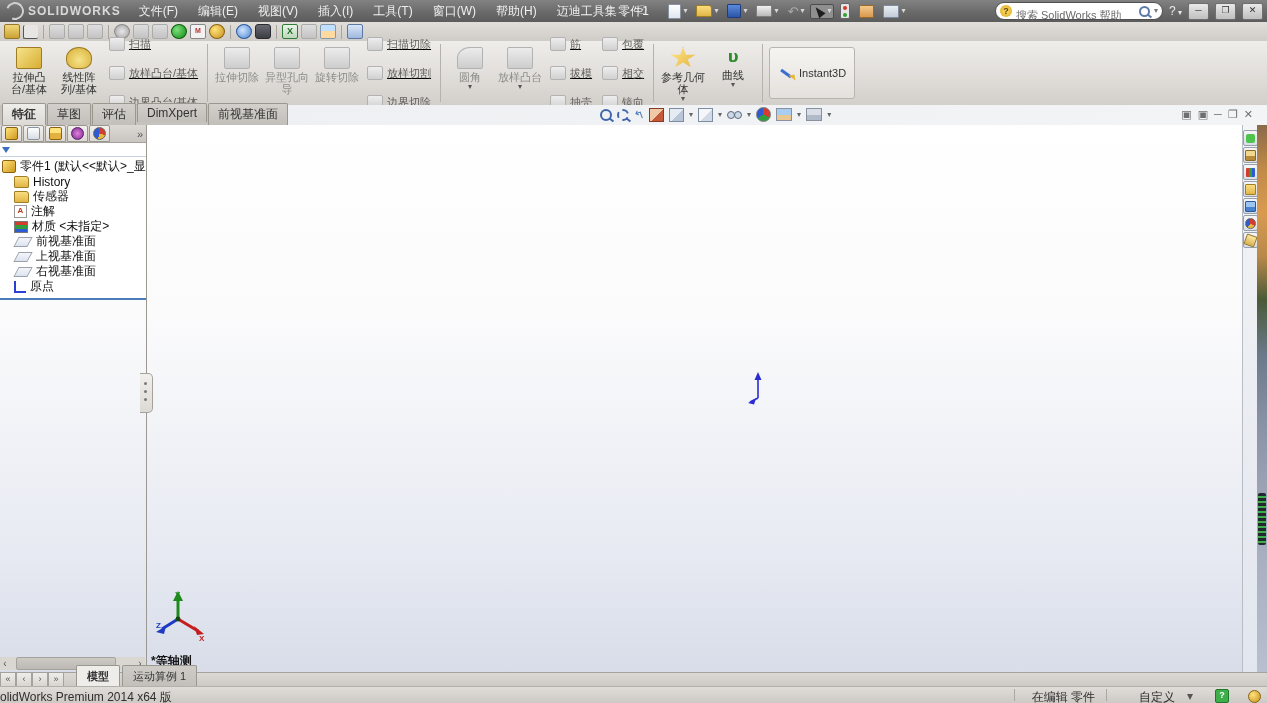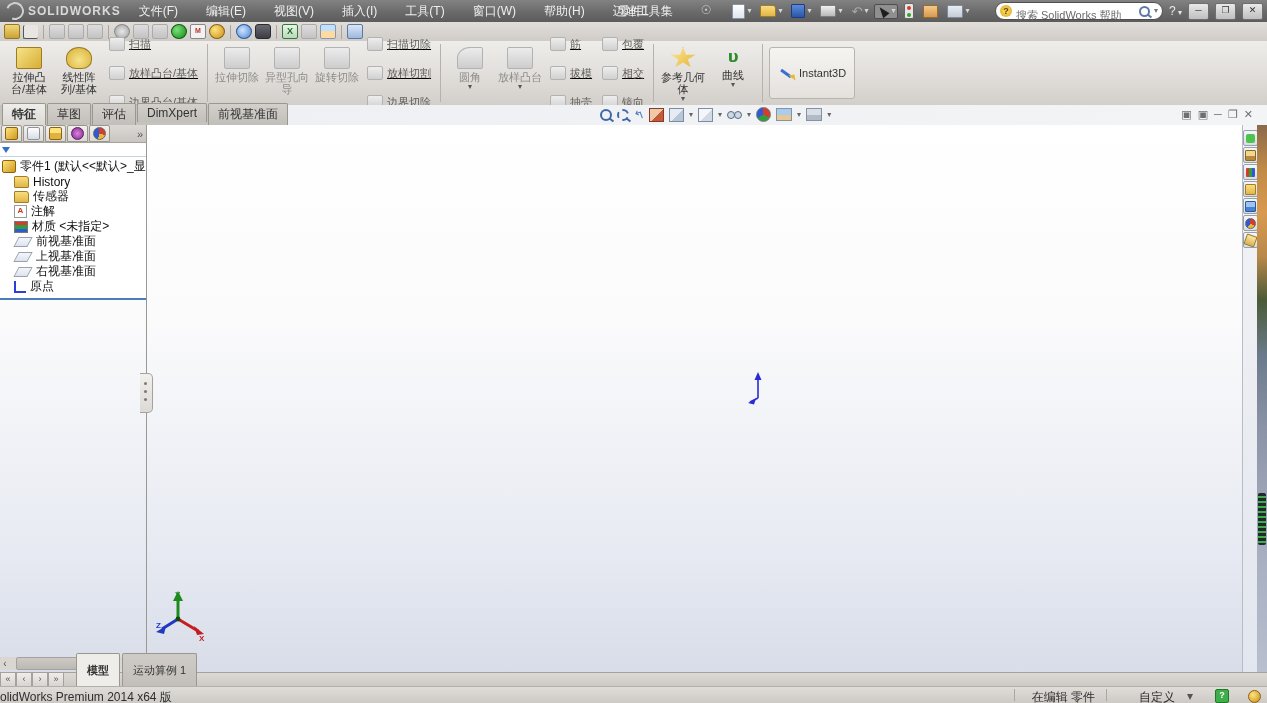--- a/index.html
+++ b/index.html
@@ -9,21 +9,21 @@
   .abs{position:absolute;}
   .ic{display:inline-block;vertical-align:middle;}
 
   
   #titlebar{left:0;right:0;top:0;height:22px;background:linear-gradient(#828282,#6a6a6a 55%,#5c5c5c);
             color:#efefef;display:flex;align-items:center;}
   #logo{display:flex;align-items:center;gap:4px;padding:0 10px 0 6px;color:#d9d9d9;font-weight:bold;
         font-size:12px;letter-spacing:1px;}
   .logo-mark{width:14px;height:14px;border-radius:50%;border:2px solid #cfcfcf;border-left-color:transparent;
              transform:rotate(-25deg);}
-  #menus{display:flex;gap:12px;}
+  #menus{display:flex;gap:4px;}
   .menu-item{padding:2px 8px;cursor:default;}
   #qat{display:flex;align-items:center;gap:3px;margin-left:10px;}
   .qbtn{display:flex;align-items:center;padding:1px 2px;border:1px solid transparent;border-radius:2px;}
   .qbtn .dd{color:#d8d8d8;font-size:8px;margin-left:2px;}
   .qbtn.pressed{background:#8f8f8f;border-color:#4d4d4d;}
   .i-page{width:11px;height:13px;background:linear-gradient(#fff,#dfe6ef);border:1px solid #8a93a2;border-radius:1px;}
   .i-folder{width:14px;height:10px;background:linear-gradient(#f9dd80,#e2b648);border:1px solid #a07f24;border-radius:1px 3px 1px 1px;}
   .i-save{width:12px;height:12px;background:linear-gradient(#5b8bd8,#2c55a8);border:1px solid #1d3d80;border-radius:1px;}
   .i-print{width:14px;height:10px;background:linear-gradient(#f0f0f0,#b9b9b9);border:1px solid #7e7e7e;border-radius:1px;}
   .i-undo{color:#a9a9a9;font-size:13px;line-height:13px;}
@@ -180,21 +180,21 @@
   #sliver{position:absolute;right:0;top:0;bottom:0;width:10px;
           background:linear-gradient(#8a6a4a 0%,#c08a46 8%,#d99a50 16%,#b8894a 24%,#4a5a38 32%,#6a7a8a 42%,#8a93a6 55%,#9aa2b4 66%,#a8b0c2 80%,#b8bfce 100%);}
   #widget{position:absolute;right:1px;top:368px;width:8px;height:52px;background:#23282e;border-radius:2px;
           background-image:repeating-linear-gradient(#23282e 0 3px,#3fae4a 3px 5px);}
 
   
   #doctabs{left:0;right:0;top:672px;height:14px;background:linear-gradient(#dcd9d5,#ccc9c4);
            border-top:1px solid #a5a29c;display:flex;align-items:flex-end;font-size:11px;}
   .navbtn{width:14px;height:13px;border:1px solid #a5a29c;background:linear-gradient(#efedea,#d8d5d0);
           text-align:center;line-height:12px;color:#555;font-size:9px;}
-  .dtab{padding:10px 10px;height:13px;line-height:13px;border:1px solid #9a978f;border-bottom:none;margin-left:2px;color:#333;
+  .dtab{padding:4px 10px;height:13px;line-height:13px;border:1px solid #9a978f;border-bottom:none;margin-left:2px;color:#333;
         background:linear-gradient(#cfccc7,#c2bfba);border-radius:2px 2px 0 0;}
   .dtab.active{background:#efedea;font-weight:bold;}
 
   
   #statusbar{left:0;right:0;top:686px;height:17px;background:linear-gradient(#e0ddd9,#ccc9c4);
              border-top:1px solid #b3b0ab;color:#2f2f2f;}
   #sb-left{position:absolute;left:-8px;top:2px;white-space:nowrap;}
   #sb-edit{position:absolute;right:172px;top:2px;}
   #sb-custom{position:absolute;right:92px;top:2px;}
   #sb-dash{position:absolute;right:74px;top:2px;color:#555;}

